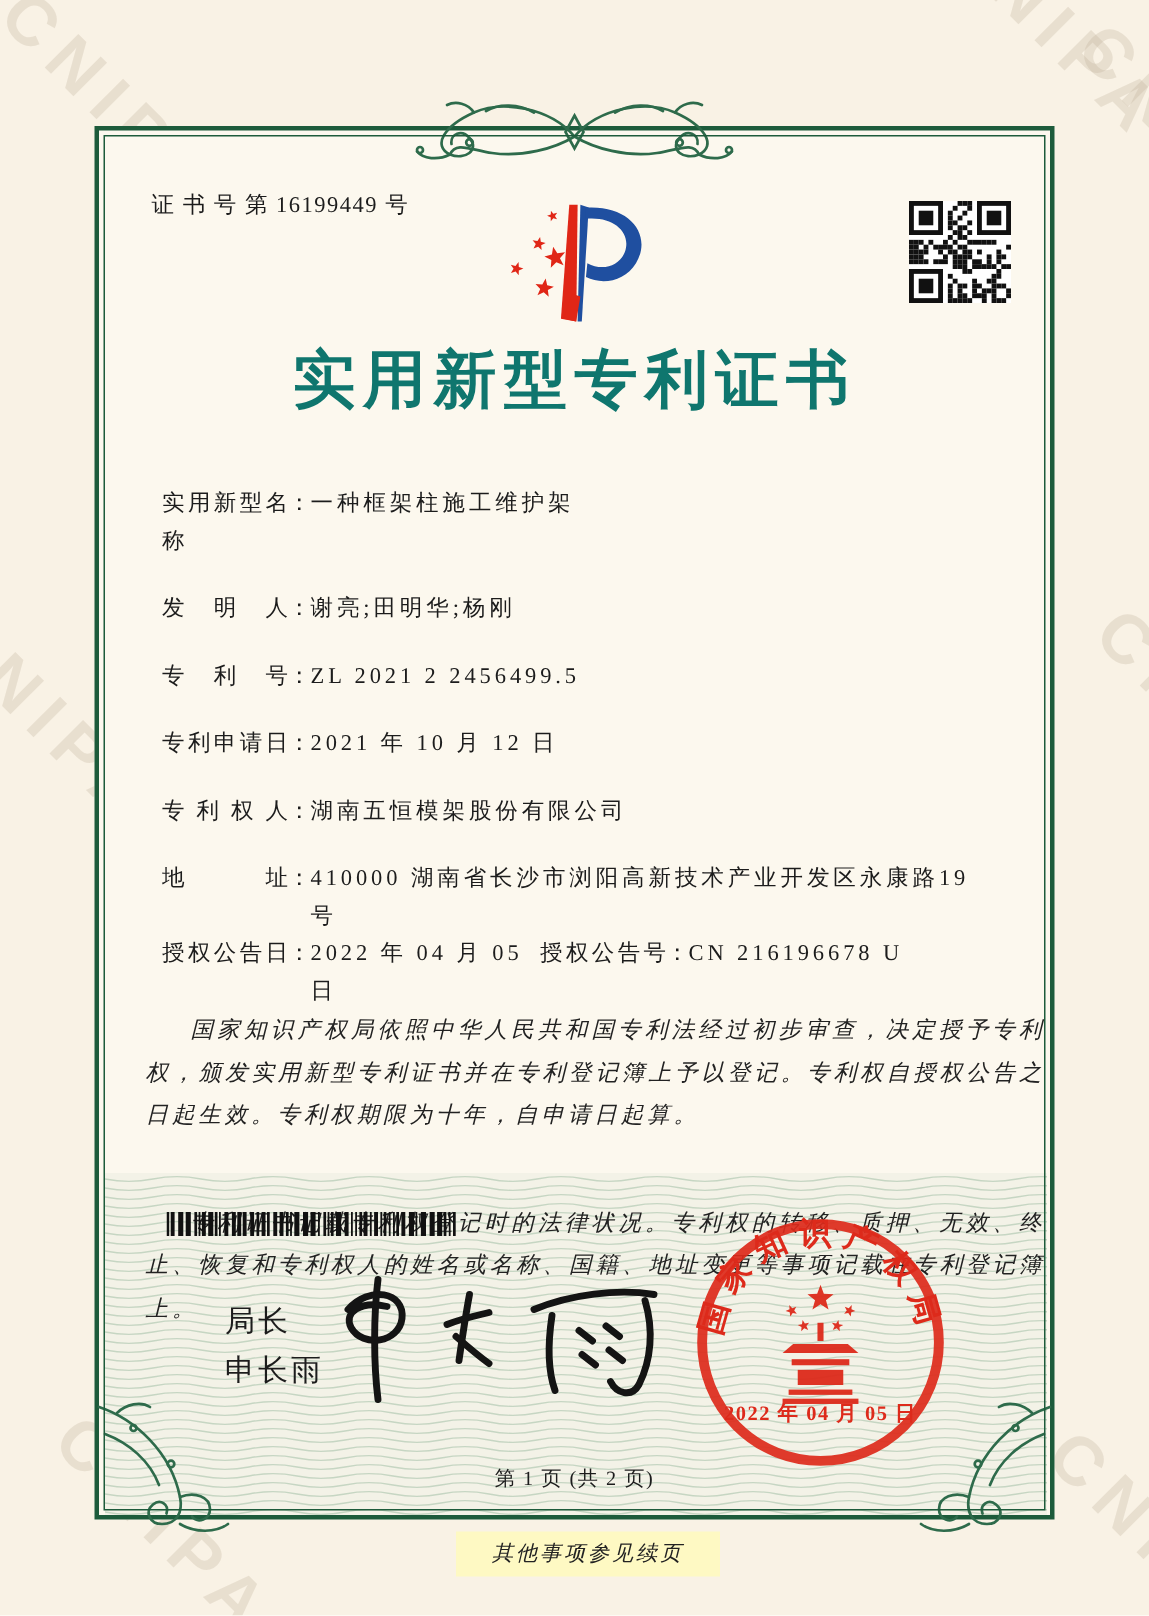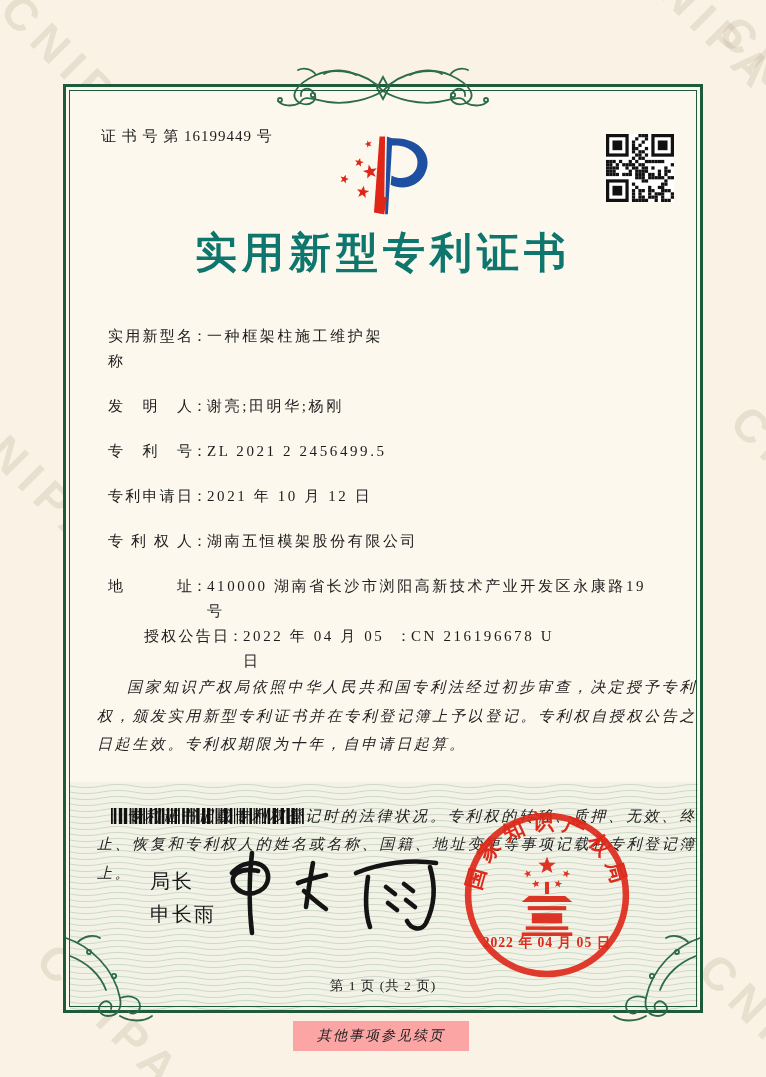--- a/index.html
+++ b/index.html
@@ -25,37 +25,37 @@
 
   .title { position:absolute; left:0; top:138px; width:100%; text-align:center;
            font-size:42px; font-weight:bold; letter-spacing:5px; color:#0f766e; }
 
   .fields { position:absolute; left:42px; top:237px; width:556px; font-size:15px; }
   .frow { display:flex; line-height:25px; margin-bottom:20px; }
   .frow.tight { margin-bottom:0; }
   .flabel { display:inline-block; width:84px; text-align:justify; text-align-last:justify; flex:0 0 84px; }
   .fcolon { flex:0 0 14px; }
   .fvalue { letter-spacing:2.6px; max-width:452px; }
-  .pair1 { display:flex; width:252px; flex:0 0 252px;margin-left:36px; }
+  .pair1 { display:flex; width:252px; flex:0 0 252px; }
 
   .body-text { position:absolute; left:31px; top:543px; width:600px; font-size:15px;
                font-style:italic; line-height:28.6px; letter-spacing:2.6px;
                text-align:justify; color:#222; }
   .body-text p { text-indent:2em;margin-top:43px; }
 
   .barcode { position:absolute; left:45px; top:721px; width:194px; height:16px; }
 
   .signer { position:absolute; left:46px; top:778px; font-size:20px; letter-spacing:2px; line-height:33px;margin-left:38px; }
   .signature { position:absolute; left:150px; top:748px; width:240px; height:112px; }
 
   .seal { position:absolute; left:395px; top:722px; width:172px; height:172px; }
 
   .page-foot { position:absolute; left:0; top:890px; width:100%; text-align:center; font-size:13.5px; letter-spacing:1px; }
 
-  .cont-box { position:absolute; left:293px; top:1021px; width:176px; height:30px; background:#fca5a5;
+  .cont-box { position:absolute; left:304px; top:1021px; width:176px; height:30px; background:#fef9c3;
               display:flex; align-items:center; justify-content:center;
               font-size:14px; font-style:italic; letter-spacing:2px; color:#222; }
 
   .ornament-top { position:absolute; left:50%; top:-26px; transform:translateX(-50%); }
   .corner-bl { position:absolute; left:-10px; bottom:-14px; }
   .corner-br { position:absolute; right:-10px; bottom:-14px; transform:scaleX(-1); }
 </style>
 </head>
 <body>
 
@@ -345,20 +345,21 @@
         <span class="flabel">地 址</span>
           <span class="fcolon">：</span>
         <span class="fvalue">410000 湖南省长沙市浏阳高新技术产业开发区永康路19号</span>
       </div>
       <div class="frow">
         <span class="pair1">
           <span class="flabel">授权公告日</span>
             <span class="fcolon">：</span>
           <span class="fvalue">2022 年 04 月 05 日</span>
         </span>
+        <span class="flabel">授权公告号</span>
           <span class="fcolon">：</span>
         <span class="fvalue">CN 216196678 U</span>
       </div>
     </div>
 
     <div class="body-text">
       <p>国家知识产权局依照中华人民共和国专利法经过初步审查，决定授予专利权，颁发实用新型专利证书并在专利登记簿上予以登记。专利权自授权公告之日起生效。专利权期限为十年，自申请日起算。</p>
       <p>专利证书记载专利权登记时的法律状况。专利权的转移、质押、无效、终止、恢复和专利权人的姓名或名称、国籍、地址变更等事项记载在专利登记簿上。</p>
     </div>
 

